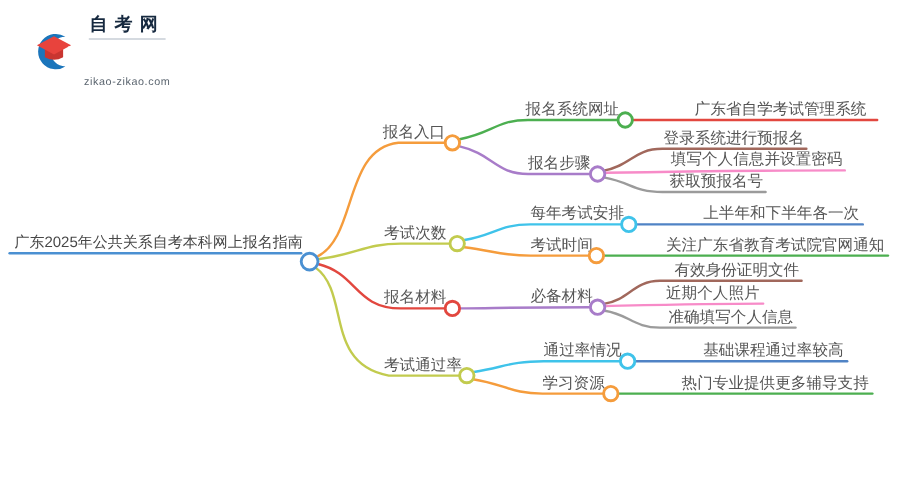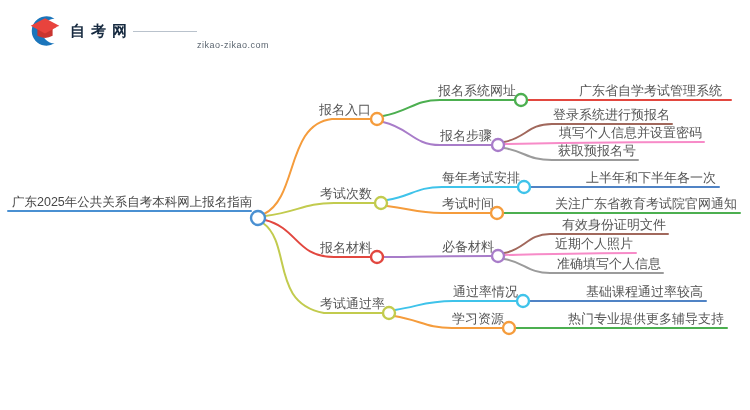--- a/index.html
+++ b/index.html
@@ -2,21 +2,21 @@
 <html><head>
 <meta charset="utf-8">
 <style>
   html,body{margin:0;padding:0;background:#fff;}
   .canvas{
     position:relative;width:750px;height:410px;background:#ffffff;overflow:hidden;
     font-family:"Liberation Sans","DejaVu Sans",sans-serif;
   }
   .logo{position:absolute;left:26px;top:12px;display:flex;align-items:center;gap:6px;cursor:pointer;}
   .logo-icon{width:38px;height:38px;}
-  .logo-text{display:flex;flex-direction:row;align-items:center;}
+  .logo-text{display:flex;flex-direction:column;align-items:center;}
   .logo-title{font-size:15px;font-weight:bold;color:#16293f;letter-spacing:6px;line-height:18px;}
   .logo-divider{width:64px;height:1px;background:#b9c2cc;margin:2px 0 2px 0;}
   .logo-domain{font-size:9px;color:#5c6670;letter-spacing:0.5px;margin-top:28px;}
   .map{position:absolute;left:0;top:0;width:750px;height:410px;}
   .map text{font-family:"Liberation Sans","DejaVu Sans",sans-serif;font-size:13px;fill:#555555;}
   .map text.root-label{font-size:12.5px;fill:#474747;}
   .map path{fill:none;stroke-width:2;stroke-linecap:round;}
   .map circle{fill:#ffffff;stroke-width:2.4;}
 </style>
 </head>

